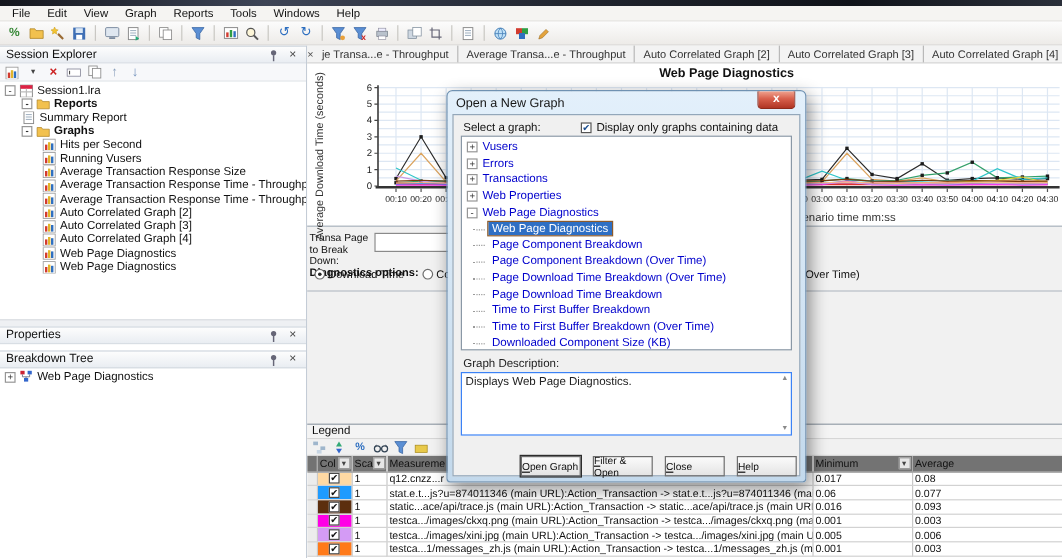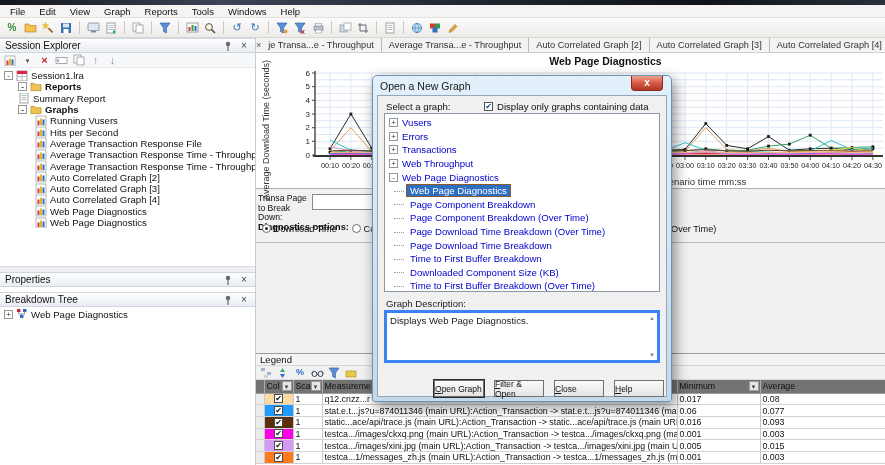--- a/index.html
+++ b/index.html
@@ -64,21 +64,21 @@
 .ckbox{width:9px;height:9px;border:1px solid #555;background:#fff;font-size:8px;line-height:8px;text-align:center;color:#1a4d8f}
 .dlg-treebox{position:absolute;left:6px;right:6px;top:17px;height:179px;background:#fff;border:1px solid #8a98a6;overflow:hidden;padding:2px 0 0 2px}
 .dnode{display:flex;align-items:center;height:13.6px;color:#0000cc;white-space:nowrap}
 .dnode .toggle{margin-left:2px}
 .dnode .lbl{margin-left:4px}
 .dchild{padding-left:20px;position:relative}
 .dchild::before{content:"";position:absolute;left:7px;top:50%;width:10px;border-top:1px dotted #9a9a9a}
 .dchild .lbl{margin-left:0;padding:0 3px}
 .dchild .lbl.sel{background:#2e6fc4;color:#fff;outline:1px solid #8b5a2b}
 .dlg-desc-label{position:absolute;left:8px;top:202px;color:#222}
-.dlg-descbox{position:absolute;left:6px;right:6px;top:214px;height:53px;background:#fff;border:3px solid #3b82f6;padding:2px 12px 2px 3px;color:#222}
+.dlg-descbox{position:absolute;left:6px;right:6px;top:214px;height:53px;background:#fff;border:1px solid #3b82f6;padding:2px 12px 2px 3px;color:#222}
 .scr{position:absolute;right:2px;font-size:6px;color:#8a8a8a}
 .dlg-buttons{position:absolute;left:0;right:0;top:284px;display:flex;justify-content:flex-start;padding-left:56px;gap:10px}
 .btn{width:50px;height:17px;background:linear-gradient(#fbfbfb,#e4e4e4);border:1px solid #6e6e6e;font-size:8.5px;display:flex;align-items:center;font-family:"Liberation Sans",sans-serif}
 .btn.default{outline:1px solid #2c2c2c}
 
 .bt-item{display:flex;align-items:center;font-size:9.6px;height:12px;padding:2px 0 0 4px}
 </style>
 </head>
 <body>
 
@@ -319,43 +319,43 @@
         </div>
         <div class="tnode" style="padding-left:32px">
           <span class="ticon">
             <svg width="12" height="12" viewBox="0 0 12 12">
               <rect x="1" y="1" width="10" height="10" fill="#fff" stroke="#999" stroke-width=".7"></rect>
               <rect x="2.5" y="5.5" width="2" height="4.5" fill="#d23b2f"></rect>
               <rect x="5" y="3.5" width="2" height="6.5" fill="#e2b52a"></rect>
               <rect x="7.5" y="4.5" width="2" height="5.5" fill="#2f6fc0"></rect>
             </svg>
           </span>
+          <span class="lbl">Hits per Second</span>
+        </div>
+        <div class="tnode" style="padding-left:32px">
+          <span class="ticon">
+            <svg width="12" height="12" viewBox="0 0 12 12">
+              <rect x="1" y="1" width="10" height="10" fill="#fff" stroke="#999" stroke-width=".7"></rect>
+              <rect x="2.5" y="5.5" width="2" height="4.5" fill="#d23b2f"></rect>
+              <rect x="5" y="3.5" width="2" height="6.5" fill="#e2b52a"></rect>
+              <rect x="7.5" y="4.5" width="2" height="5.5" fill="#2f6fc0"></rect>
+            </svg>
+          </span>
           <span class="lbl">Running Vusers</span>
         </div>
         <div class="tnode" style="padding-left:32px">
           <span class="ticon">
             <svg width="12" height="12" viewBox="0 0 12 12">
               <rect x="1" y="1" width="10" height="10" fill="#fff" stroke="#999" stroke-width=".7"></rect>
               <rect x="2.5" y="5.5" width="2" height="4.5" fill="#d23b2f"></rect>
               <rect x="5" y="3.5" width="2" height="6.5" fill="#e2b52a"></rect>
               <rect x="7.5" y="4.5" width="2" height="5.5" fill="#2f6fc0"></rect>
             </svg>
           </span>
-          <span class="lbl">Hits per Second</span>
-        </div>
-        <div class="tnode" style="padding-left:32px">
-          <span class="ticon">
-            <svg width="12" height="12" viewBox="0 0 12 12">
-              <rect x="1" y="1" width="10" height="10" fill="#fff" stroke="#999" stroke-width=".7"></rect>
-              <rect x="2.5" y="5.5" width="2" height="4.5" fill="#d23b2f"></rect>
-              <rect x="5" y="3.5" width="2" height="6.5" fill="#e2b52a"></rect>
-              <rect x="7.5" y="4.5" width="2" height="5.5" fill="#2f6fc0"></rect>
-            </svg>
-          </span>
-          <span class="lbl">Average Transaction Response File</span>
+          <span class="lbl">Average Transaction Response Size</span>
         </div>
         <div class="tnode" style="padding-left:32px">
           <span class="ticon">
             <svg width="12" height="12" viewBox="0 0 12 12">
               <rect x="1" y="1" width="10" height="10" fill="#fff" stroke="#999" stroke-width=".7"></rect>
               <rect x="2.5" y="5.5" width="2" height="4.5" fill="#d23b2f"></rect>
               <rect x="5" y="3.5" width="2" height="6.5" fill="#e2b52a"></rect>
               <rect x="7.5" y="4.5" width="2" height="5.5" fill="#2f6fc0"></rect>
             </svg>
           </span>
@@ -764,21 +764,21 @@
       <td>0.003</td>
             </tr>
             <tr>
       <td></td>
       <td style="background:#d49bf5">
                 <span class="cbx">✔</span>
               </td>
       <td>1</td>
       <td class="meas">testca.../images/xini.jpg (main URL):Action_Transaction -&gt; testca.../images/xini.jpg (main URL)</td>
       <td>0.005</td>
-      <td>0.015</td>
+      <td>0.006</td>
             </tr>
             <tr>
       <td></td>
       <td style="background:#ff7a1a">
                 <span class="cbx">✔</span>
               </td>
       <td>1</td>
       <td class="meas">testca...1/messages_zh.js (main URL):Action_Transaction -&gt; testca...1/messages_zh.js (main URL)</td>
       <td>0.001</td>
       <td>0.003</td>
@@ -805,21 +805,21 @@
           <div class="dnode">
             <span class="toggle">+</span>
             <span class="lbl">Errors</span>
           </div>
           <div class="dnode">
             <span class="toggle">+</span>
             <span class="lbl">Transactions</span>
           </div>
           <div class="dnode">
             <span class="toggle">+</span>
-            <span class="lbl">Web Throughput</span>
+            <span class="lbl">Web Properties</span>
           </div>
           <div class="dnode">
             <span class="toggle">-</span>
             <span class="lbl">Web Page Diagnostics</span>
           </div>
           <div class="dnode dchild">
             <span class="lbl sel">Web Page Diagnostics</span>
           </div>
           <div class="dnode dchild">
             <span class="lbl">Page Component Breakdown</span>
@@ -830,24 +830,24 @@
           <div class="dnode dchild">
             <span class="lbl">Page Download Time Breakdown (Over Time)</span>
           </div>
           <div class="dnode dchild">
             <span class="lbl">Page Download Time Breakdown</span>
           </div>
           <div class="dnode dchild">
             <span class="lbl">Time to First Buffer Breakdown</span>
           </div>
           <div class="dnode dchild">
+            <span class="lbl">Time to First Buffer Breakdown (Over Time)</span>
+          </div>
+          <div class="dnode dchild">
             <span class="lbl">Downloaded Component Size (KB)</span>
-          </div>
-          <div class="dnode dchild">
-            <span class="lbl">Time to First Buffer Breakdown (Over Time)</span>
           </div>
         </div>
       <div class="dlg-desc-label">Graph Description:</div>
       <div class="dlg-descbox">
         <span>Displays Web Page Diagnostics.</span>
         <span class="scr" style="top:2px">▲</span>
         <span class="scr" style="bottom:2px">▼</span>
       </div>
       <div class="dlg-buttons">
           <div class="btn default">

